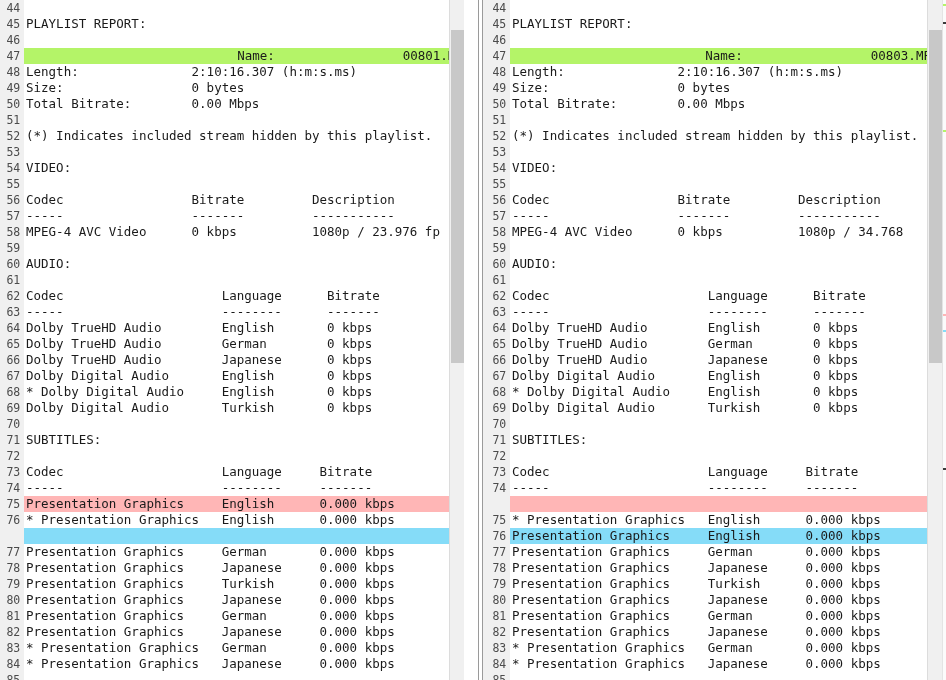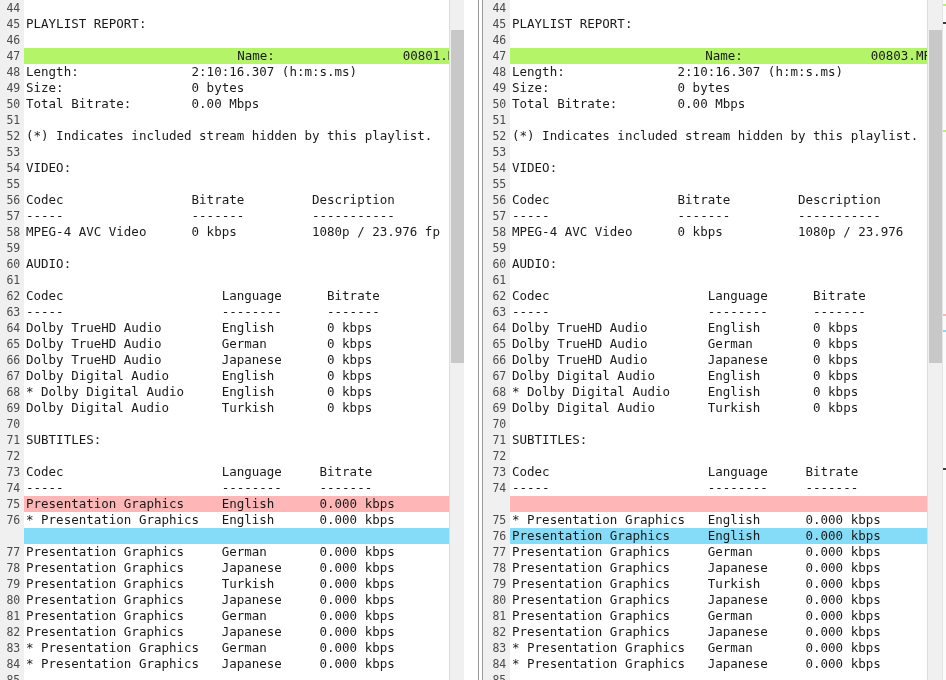--- a/index.html
+++ b/index.html
@@ -222,21 +222,21 @@
         <div class="row"><span class="lineno">48</span><span class="content">Length:               2:10:16.307 (h:m:s.ms)</span></div>
         <div class="row"><span class="lineno">49</span><span class="content">Size:                 0 bytes</span></div>
         <div class="row"><span class="lineno">50</span><span class="content">Total Bitrate:        0.00 Mbps</span></div>
         <div class="row"><span class="lineno">51</span><span class="content"></span></div>
         <div class="row"><span class="lineno">52</span><span class="content">(*) Indicates included stream hidden by this playlist.</span></div>
         <div class="row"><span class="lineno">53</span><span class="content"></span></div>
         <div class="row"><span class="lineno">54</span><span class="content">VIDEO:</span></div>
         <div class="row"><span class="lineno">55</span><span class="content"></span></div>
         <div class="row"><span class="lineno">56</span><span class="content">Codec                 Bitrate         Description</span></div>
         <div class="row"><span class="lineno">57</span><span class="content">-----                 -------         -----------</span></div>
-        <div class="row"><span class="lineno">58</span><span class="content">MPEG-4 AVC Video      0 kbps          1080p / 23.976</span></div>
+        <div class="row"><span class="lineno">58</span><span class="content">MPEG-4 AVC Video      0 kbps          1080p / 34.768</span></div>
         <div class="row"><span class="lineno">59</span><span class="content"></span></div>
         <div class="row"><span class="lineno">60</span><span class="content">AUDIO:</span></div>
         <div class="row"><span class="lineno">61</span><span class="content"></span></div>
         <div class="row"><span class="lineno">62</span><span class="content">Codec                     Language      Bitrate</span></div>
         <div class="row"><span class="lineno">63</span><span class="content">-----                     --------      -------</span></div>
         <div class="row"><span class="lineno">64</span><span class="content">Dolby TrueHD Audio        English       0 kbps</span></div>
         <div class="row"><span class="lineno">65</span><span class="content">Dolby TrueHD Audio        German        0 kbps</span></div>
         <div class="row"><span class="lineno">66</span><span class="content">Dolby TrueHD Audio        Japanese      0 kbps</span></div>
         <div class="row"><span class="lineno">67</span><span class="content">Dolby Digital Audio       English       0 kbps</span></div>
         <div class="row"><span class="lineno">68</span><span class="content">* Dolby Digital Audio     English       0 kbps</span></div>

